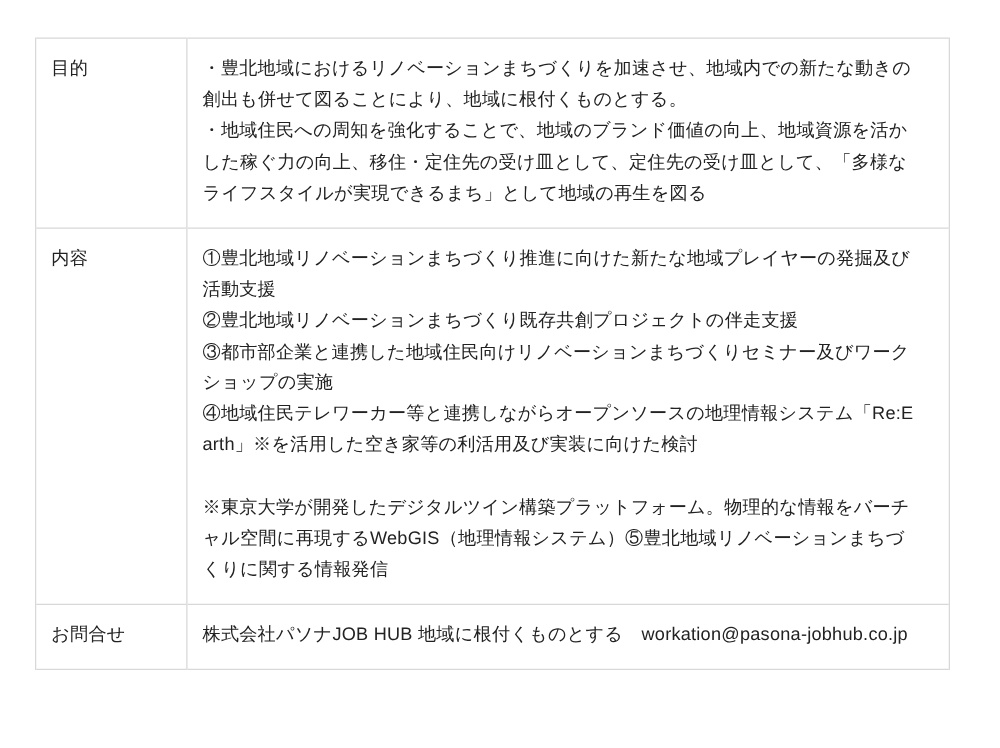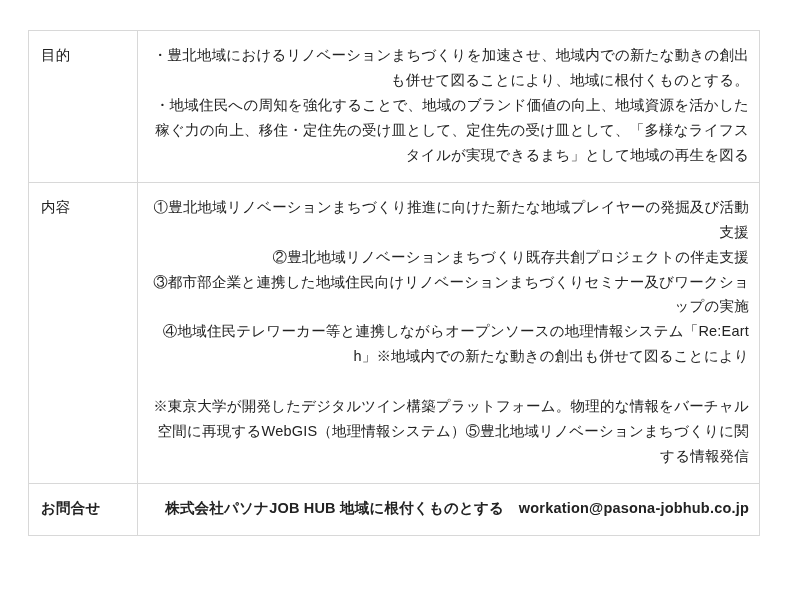--- a/index.html
+++ b/index.html
@@ -27,46 +27,44 @@
     border-collapse: collapse;
     table-layout: fixed;
     border-top: 1px solid #d8d8d8;
     border-bottom: 1px solid #d8d8d8;
   }
   .info-table tr {
     border-bottom: 1px solid #d8d8d8;
   }
   .info-table tr:last-child {
     border-bottom: none;
-    font-weight: bold;
   }
   .info-table td {
     vertical-align: top;
-    padding: 12px 10px 14px 12px;
+    padding: 12px 22px 14px 12px;
     font-size: 14.5px;
     line-height: 1.72;
     letter-spacing: 0.2px;
   }
   .col-label {
     width: 86px;
     border-right: 1px solid #d8d8d8;
     border-left: 1px solid #d8d8d8;
     color: #222222;
     padding-left: 14px;
   }
   .col-body {
     border-right: 1px solid #d8d8d8;
     padding-left: 16px;
     padding-right: 16px;
   }
   .body-line {
     margin: 0;
     white-space: pre-wrap;
     word-break: break-all;
-    text-align: right;
   }
   .spacer-line {
     height: 1.72em;
   }
 </style>
 </head>
 <body>
 
 <div class="page">
   <table class="info-table">
@@ -79,21 +77,21 @@
           <p class="body-line">・地域住民への周知を強化することで、地域のブランド価値の向上、地域資源を活かした稼ぐ力の向上、移住・定住先の受け皿として、定住先の受け皿として、「多様なライフスタイルが実現できるまち」として地域の再生を図る</p>
         </td>
       </tr>
 
       <tr>
         <td class="col-label">内容</td>
         <td class="col-body">
           <p class="body-line">①豊北地域リノベーションまちづくり推進に向けた新たな地域プレイヤーの発掘及び活動支援</p>
           <p class="body-line">②豊北地域リノベーションまちづくり既存共創プロジェクトの伴走支援</p>
           <p class="body-line">③都市部企業と連携した地域住民向けリノベーションまちづくりセミナー及びワークショップの実施</p>
-          <p class="body-line">④地域住民テレワーカー等と連携しながらオープンソースの地理情報システム「Re:Earth」※地域内での新たな動きの創出も併せて図ることにより</p>
+          <p class="body-line">④地域住民テレワーカー等と連携しながらオープンソースの地理情報システム「Re:Earth」※を活用した空き家等の利活用及び実装に向けた検討</p>
           <p class="body-line spacer-line"></p>
           <p class="body-line">※東京大学が開発したデジタルツイン構築プラットフォーム。物理的な情報をバーチャル空間に再現するWebGIS（地理情報システム）⑤豊北地域リノベーションまちづくりに関する情報発信</p>
         </td>
       </tr>
 
       <tr>
         <td class="col-label">お問合せ</td>
         <td class="col-body">
           <p class="body-line">株式会社パソナJOB HUB 地域に根付くものとする　workation@pasona-jobhub.co.jp</p>
         </td>

